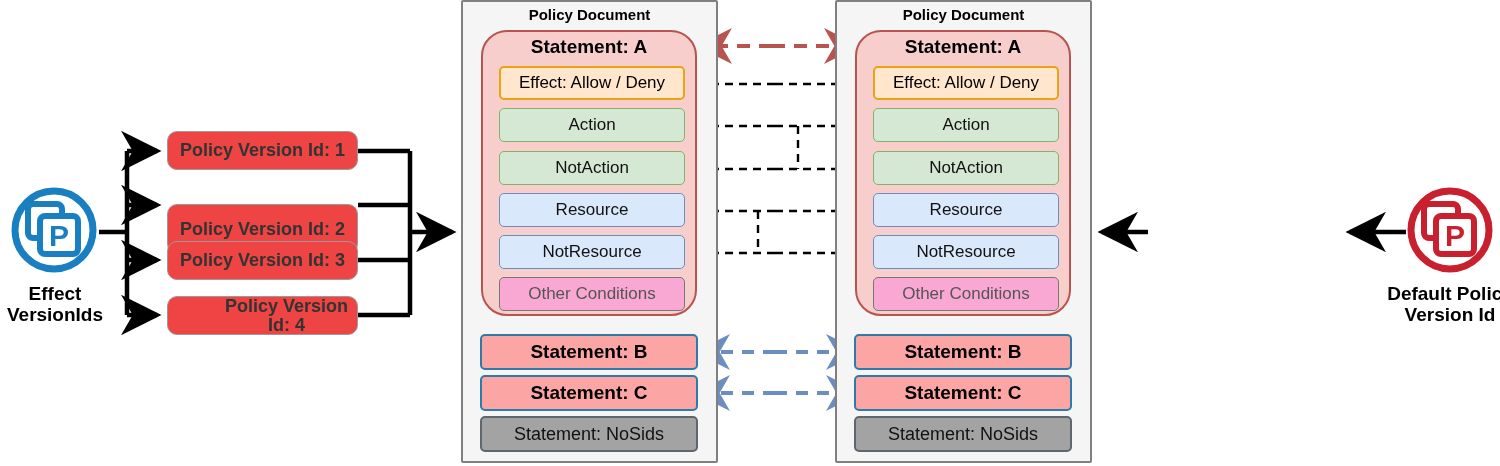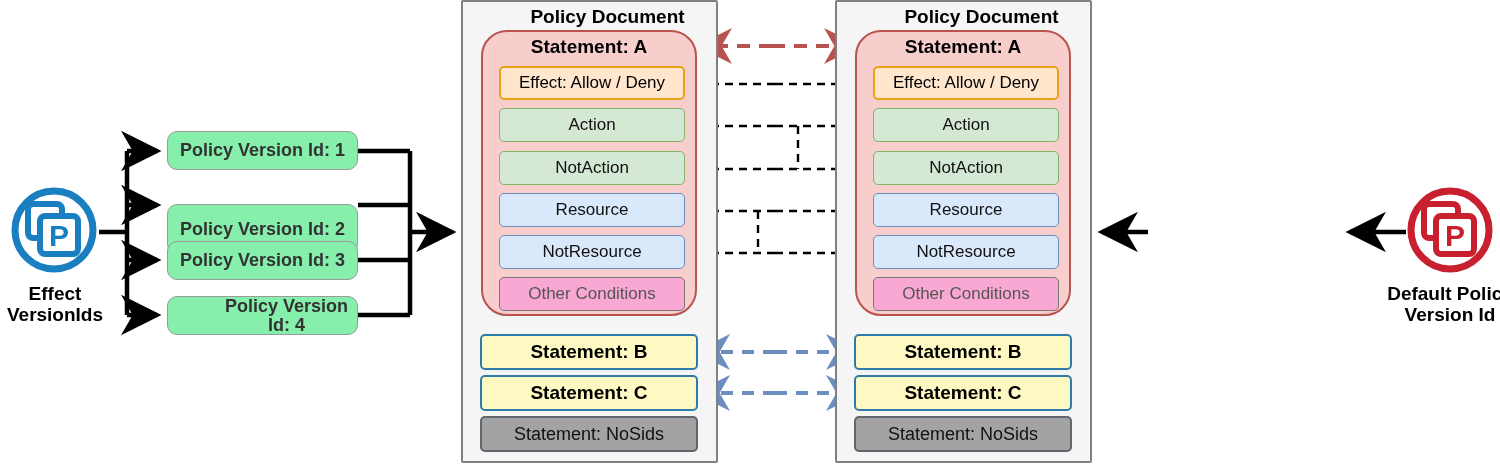--- a/index.html
+++ b/index.html
@@ -9,33 +9,33 @@
   .abs{position:absolute;box-sizing:border-box;}
 
   
   .pill{
     position:absolute;box-sizing:border-box;
     display:flex;align-items:center;justify-content:center;
     text-align:center;border-radius:5px;border:1.6px solid #666;
     font-size:17px;color:#111;line-height:1.05;
   }
 
-  .version-box{background:#86efac;border:1.6px solid #9a9a9a;color:#333;font-weight:bold;font-size:18px;border-radius:10px;}
+  .version-box{background:#ef4444;border:1.6px solid #9a9a9a;color:#333;font-weight:bold;font-size:18px;border-radius:10px;}
 
   
   .doc-panel{background:#f5f5f5;border:2px solid #808080;border-radius:2px;}
-  .doc-title{position:absolute;width:100%;text-align:center;font-weight:bold;font-size:19px;color:#000;padding-left:18px;}
+  .doc-title{position:absolute;width:100%;text-align:center;font-weight:bold;font-size:15px;color:#000;}
 
   .stmtA{background:#f8cecc;border:2px solid #b85450;border-radius:26px;}
 
   .row-effect{background:#ffe6cc;border:2px solid #e8a317;color:#000;}
   .row-green{background:#d5e8d4;border:1.6px solid #82b366;color:#111;}
   .row-blue{background:#dae8fc;border:1.6px solid #6c8ebf;color:#111;}
   .row-other{background:#f9a8d4;border:1.6px solid #777;color:#555;}
-  .stmt-blue{background:#fef9c3;border:2px solid #2e7aa8;color:#000;font-weight:bold;font-size:19px;}
+  .stmt-blue{background:#fca5a5;border:2px solid #2e7aa8;color:#000;font-weight:bold;font-size:19px;}
   .stmt-nosids{background:#a3a3a3;border:2px solid #60666e;color:#111;font-size:18px;}
 
   
   .caption{position:absolute;text-align:center;font-weight:bold;font-size:19px;color:#000;line-height:1.12;}
   .comparison-label{position:absolute;font-weight:bold;font-size:19px;color:#000;text-align:center;width:160px;}
 
   svg.overlay{position:absolute;left:0;top:0;width:1500px;height:466px;pointer-events:none;}
   svg.icon{position:absolute;}
 </style>
 </head>

